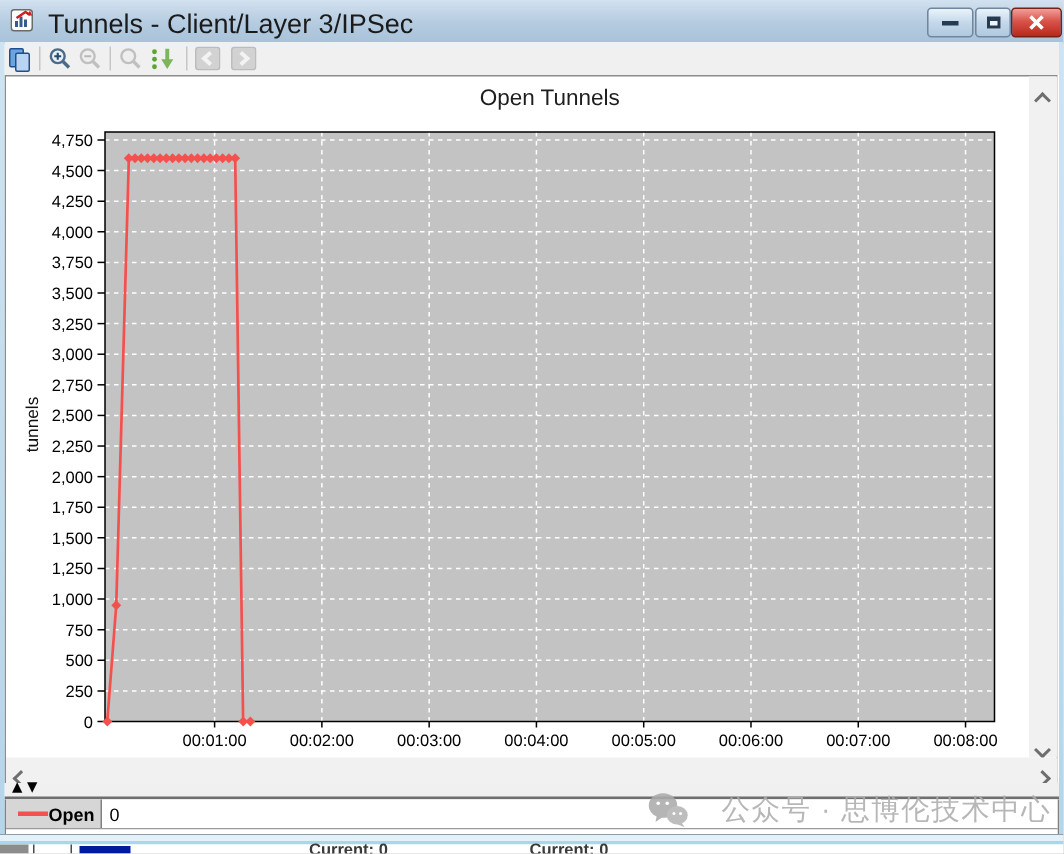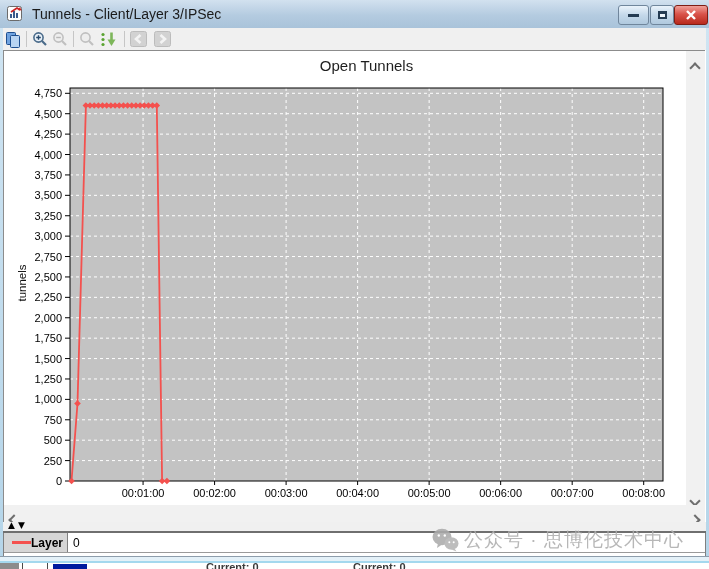--- a/index.html
+++ b/index.html
@@ -5,21 +5,21 @@
   html,body{margin:0;padding:0;}
   body{width:709px;height:569px;position:relative;overflow:hidden;background:#ffffff;
        font-family:"Liberation Sans",sans-serif;}
   .abs{position:absolute;}
 
   
   .titlebar{left:0;top:0;width:709px;height:28px;
     background:linear-gradient(#d2e1ef,#b4cbe0 55%,#a9c3da);
     border-bottom:1px solid #8fa9c0;}
   .win-border{background:linear-gradient(#cfe4f2,#b5d5e9);}
-  .title-text{left:32px;top:6px;font-size:14px;color:#1b1b1b;white-space:nowrap;}
+  .title-text{left:32px;top:6px;font-size:18px;color:#1b1b1b;white-space:nowrap;}
   .winbtn{top:5px;height:18px;border:1px solid #70869c;border-radius:3px;
     background:linear-gradient(#eaf3fb,#c4d8ea 50%,#b0c9de);
     display:flex;align-items:center;justify-content:center;cursor:pointer;}
   .winbtn.close{background:linear-gradient(#f0a099,#d9534a 45%,#b8291c);border-color:#7e1d14;}
 
   
   .toolbar{left:3px;top:28px;width:703px;height:22px;background:#f0f0f0;
     display:flex;align-items:center;}
   .tbtn{width:20px;height:20px;display:flex;align-items:center;justify-content:center;cursor:pointer;}
   .tsep{width:1px;height:16px;background:#c6c6c6;margin:0 3px;}
@@ -54,21 +54,21 @@
   .legend-row{display:flex;height:19px;border-bottom:1px solid #9a9a9a;}
   .legend-name-cell{width:63px;background:#d6d6d6;border-right:1px solid #808080;
     display:flex;align-items:center;}
   .legend-swatch{width:24px;height:3px;margin-left:8px;}
   .legend-name{flex:1;text-align:right;padding-right:4px;font-size:12px;font-weight:bold;color:#000;}
   .legend-value-cell{flex:1;background:#ffffff;display:flex;align-items:center;
     padding-left:5px;font-size:12px;color:#000;}
   .legend-row2{height:8px;background:#ffffff;}
 
   
-  .watermark{left:432px;top:527px;display:flex;align-items:center;gap:5px;
+  .watermark{left:432px;top:527px;display:flex;align-items:center;gap:22px;
     color:#aeaeae;opacity:.88;pointer-events:none;}
   .watermark-text{font-size:19px;letter-spacing:1px;white-space:nowrap;}
 
   
   .bottom-edge{left:0;top:556px;width:709px;height:7px;
     background:linear-gradient(#8d9dab 0 1px,#e4f1f8 1px 5px,#a4d8ee 5px 7px);}
   .bg-sliver{left:0;top:563px;width:709px;height:6px;background:#ffffff;}
   .bg-text{position:absolute;top:-2px;font-size:11px;font-weight:bold;color:#3a3a3a;}
 </style>
 </head>
@@ -277,21 +277,21 @@
 
 <div class="abs splitter">
   <span class="tri" style="left:5px">▲</span>
   <span class="tri" style="left:15px">▼</span>
 </div>
 
 <div class="abs legend">
   <div class="legend-row">
     <div class="legend-name-cell">
       <span class="legend-swatch" style="background: rgb(244, 81, 78);"></span>
-      <span class="legend-name">Layer</span>
+      <span class="legend-name">Open</span>
     </div>
     <div class="legend-value-cell">
       <span>0</span>
     </div>
   </div>
   <div class="legend-row2"></div>
 </div>
 
 <div class="abs watermark">
   <svg width="27" height="24" viewBox="0 0 27 24">

